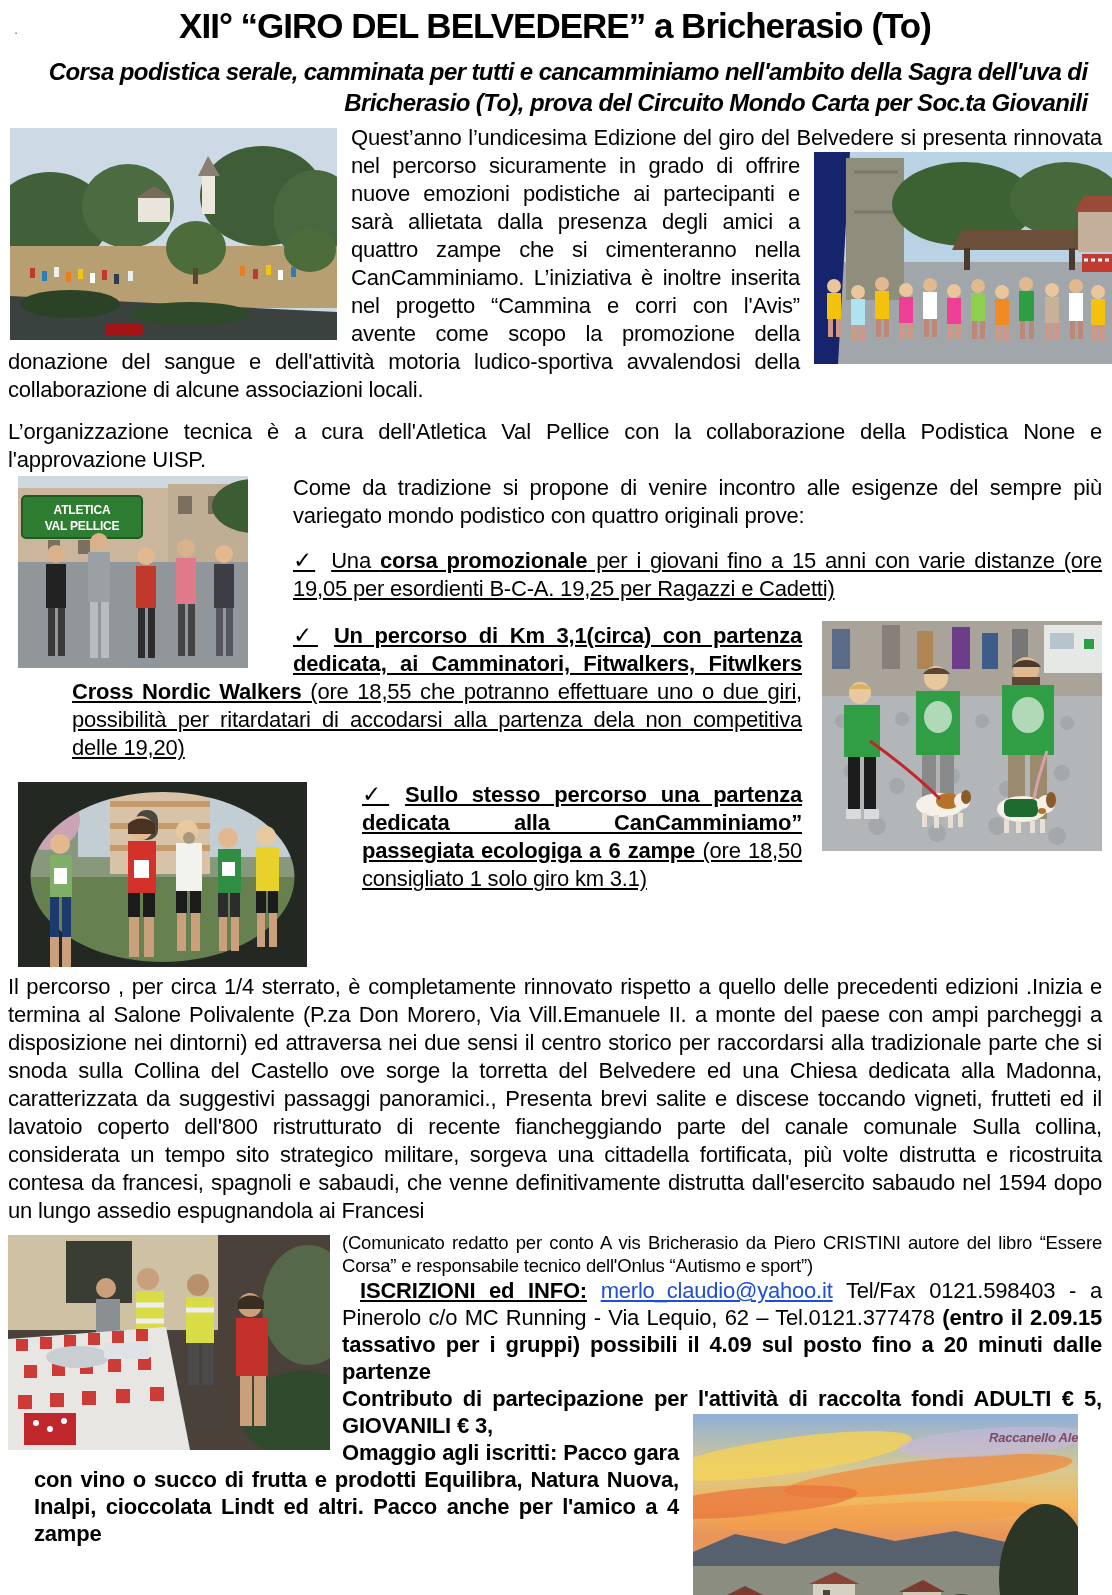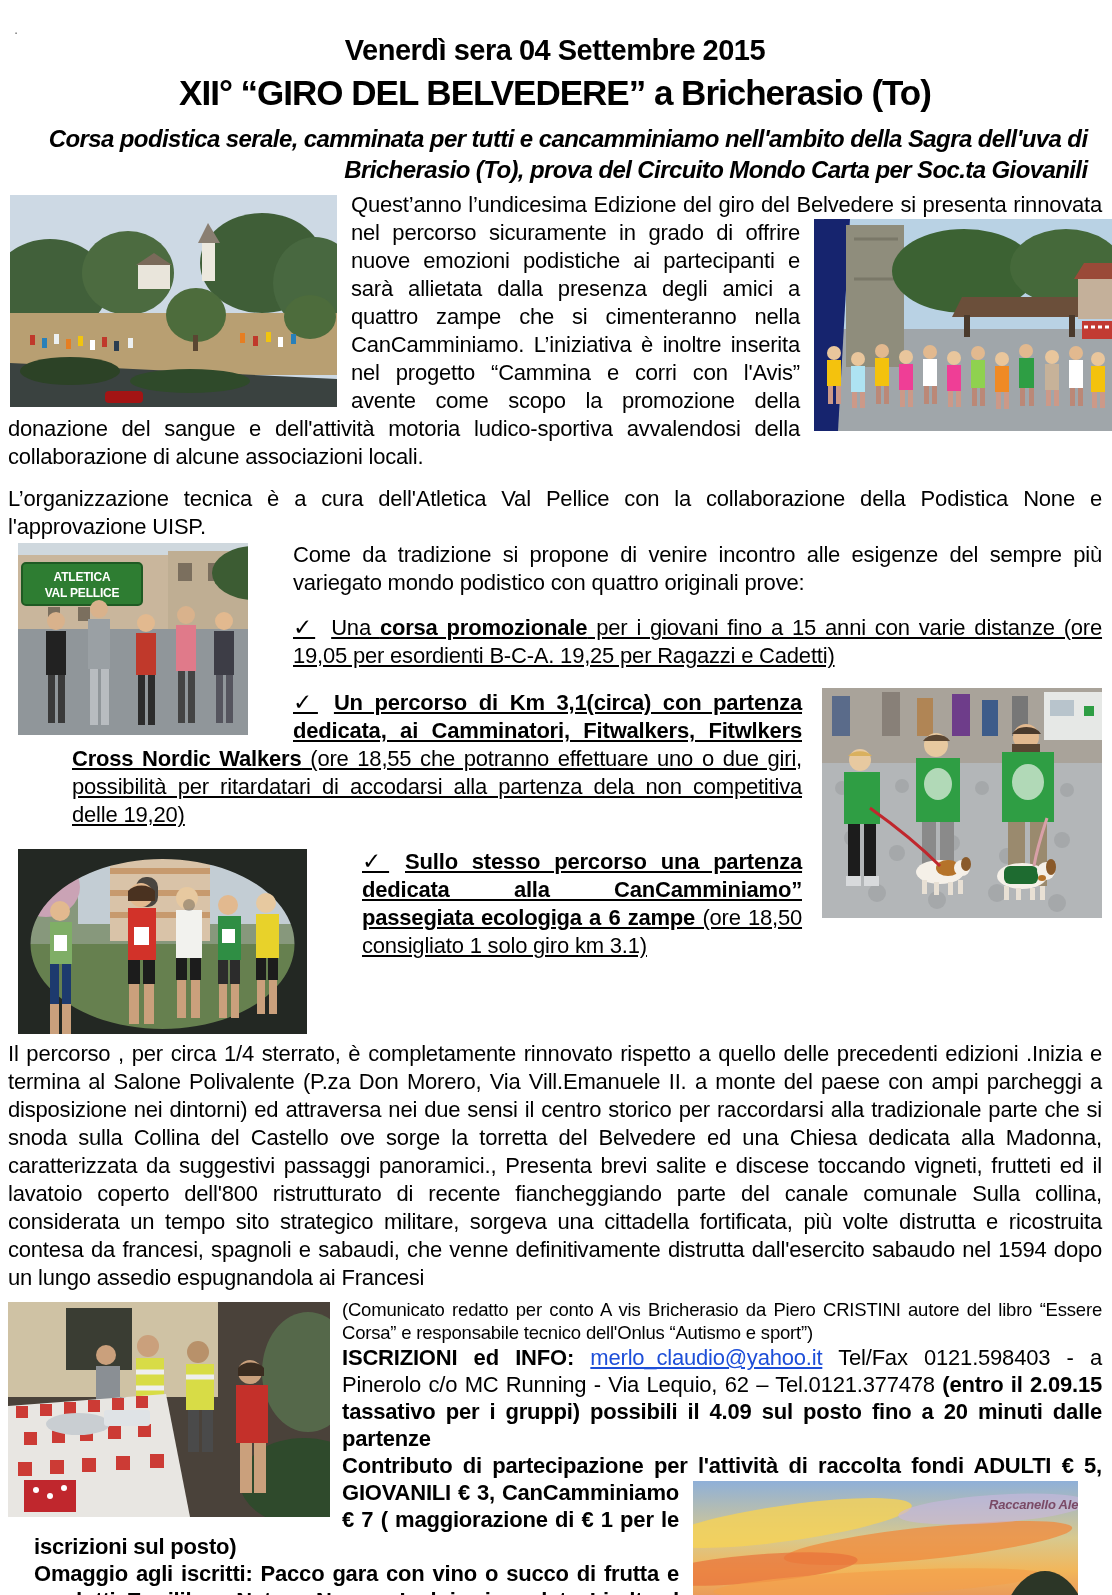--- a/index.html
+++ b/index.html
@@ -33,31 +33,30 @@
   ul.prove li{margin:0 0 18px;text-decoration:underline;}
   .chk{font-size:23px;margin-right:16px;font-weight:400;}
   
   .percorso{clear:both;margin-top:10px;}
   
   .sec4{margin-top:6px;}
   .sec4 p{margin:0;padding-left:26px;}
   .comunicato{font-size:18.5px;line-height:23px;text-align:justify;letter-spacing:-0.2px;}
   .bb{font-size:22px;line-height:27px;text-align:justify;letter-spacing:-0.2px;}
   .iscr{margin-top:4px;}
-  .iscr-label{font-weight:bold;}
+  .iscr-label{font-weight:bold;text-decoration:underline;margin-left:18px;}
   .email{color:#1d4ed8;text-decoration:underline;cursor:pointer;}
   svg text{font-family:"Liberation Sans",sans-serif;}
 </style>
 </head>
 <body>
 
 <div class="page">
   <span class="stray-dot">.</span>
 
-  <p class="hdr-date">Venerdì sera 04 Settembre 2015</p>
   <h1 class="hdr-title">XII° “GIRO DEL BELVEDERE” a  Bricherasio (To)</h1>
   <p class="hdr-sub">Corsa podistica serale, camminata per tutti  e cancamminiamo nell'ambito della Sagra dell'uva di Bricherasio (To), prova del Circuito Mondo Carta per Soc.ta Giovanili</p>
 
   <div>
     <span class="ph ph-landscape">
       <svg viewBox="0 0 327 212" width="327" height="212">
         <rect x="0" y="0" width="327" height="212" fill="#cdd9e4"></rect>
         <ellipse cx="40" cy="92" rx="58" ry="48" fill="#41603a"></ellipse>
         <ellipse cx="118" cy="78" rx="46" ry="42" fill="#4c6b40"></ellipse>
         <ellipse cx="252" cy="68" rx="62" ry="50" fill="#3f5e37"></ellipse>
@@ -516,19 +515,19 @@
               <rect x="130" y="176" width="7" height="7" fill="#4a4438"></rect>
               <rect x="100" y="216" width="9" height="9" fill="#4a4438"></rect>
           <ellipse cx="178" cy="204" rx="20" ry="16" fill="#39452f"></ellipse>
           <ellipse cx="268" cy="198" rx="22" ry="18" fill="#39452f"></ellipse>
           <path d="M40,245 Q70,222 96,238 L84,245 Z" fill="#b8b4a4"></path>
         </g>
         <ellipse cx="352" cy="165" rx="46" ry="75" fill="#2c3627"></ellipse>
         <text x="296" y="28" font-size="13" font-style="italic" fill="#7a4a66">Raccanello Alessio</text>
         <text x="142" y="233" font-size="19" font-weight="bold" fill="#f0ef7a" letter-spacing="1">TRAMONTO  DAL BELVEDERE</text>
       </svg>
-        </span><span>CanCamminiamo € 7  ( maggiorazione di € 1 per le iscrizioni sul posto)</span>
+        </span>
     </p>
 
     <p class="bb b">Omaggio agli iscritti: Pacco gara con vino o succo di frutta e prodotti Equilibra, Natura Nuova, Inalpi, cioccolata Lindt ed altri. Pacco anche per l'amico a 4 zampe</p>
 
   </div>
 </div>
 
 </body></html>

